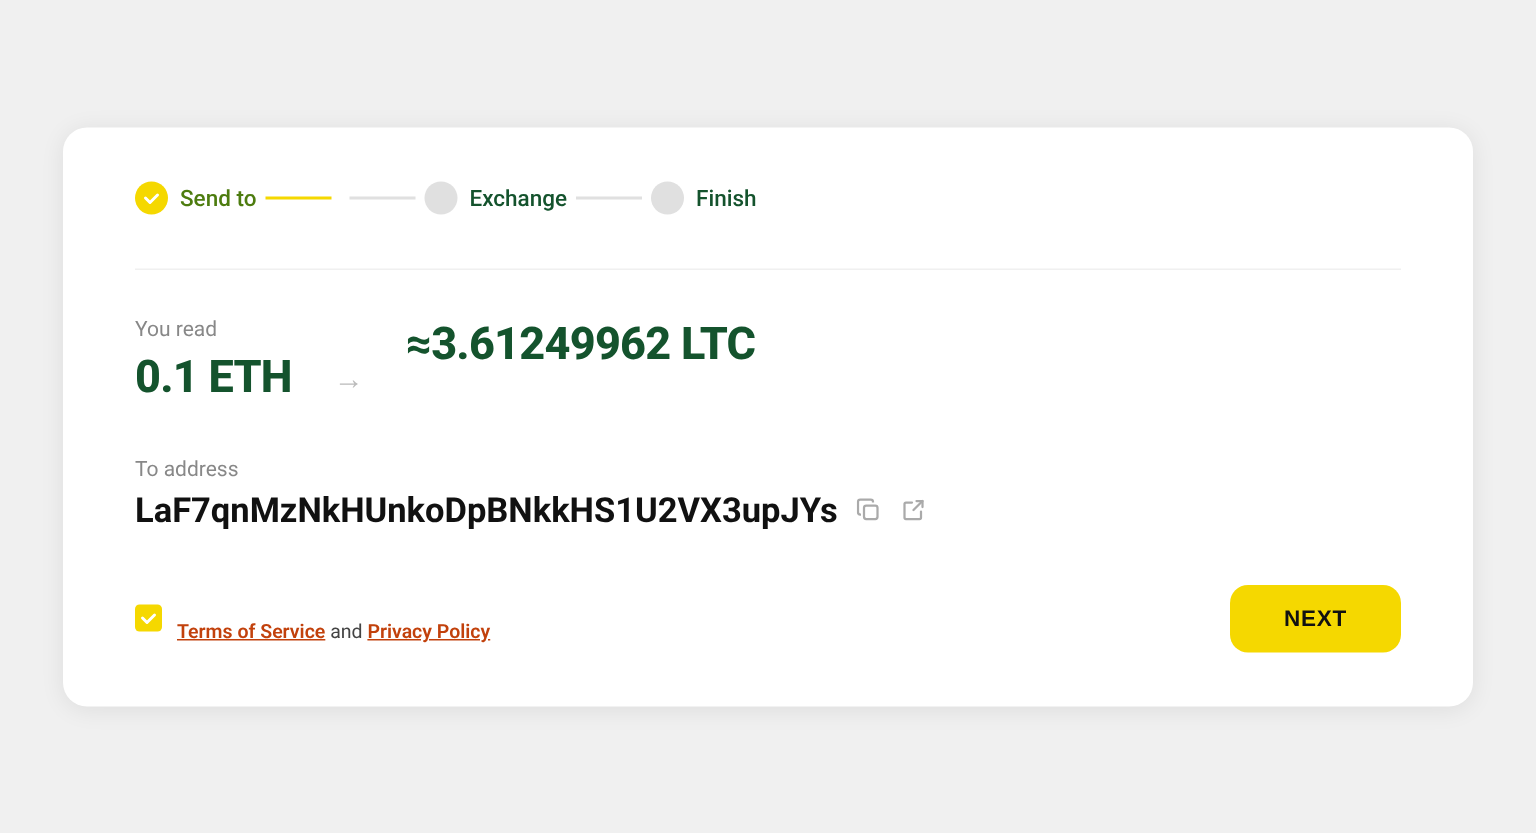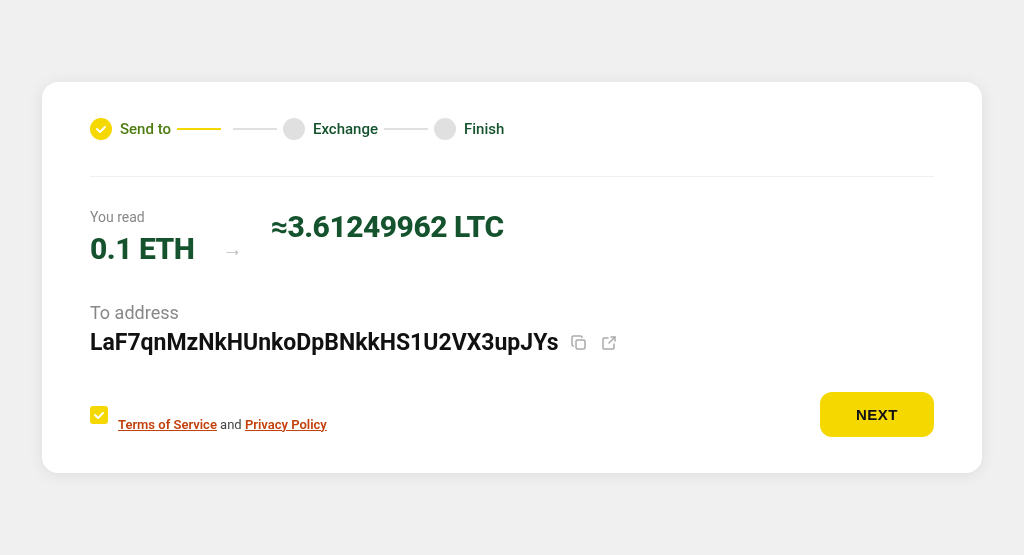--- a/index.html
+++ b/index.html
@@ -113,21 +113,21 @@
       color: #bbb;
       margin: 0 28px;
       margin-top: 28px;
     }
 
     
     .address-section {
       margin-bottom: 36px;
     }
     .address-label {
-      font-size: 18px;
+      font-size: 14px;
       color: #888;
       margin-bottom: 6px;
     }
     .address-row {
       display: flex;
       align-items: center;
       gap: 10px;
     }
     .address-value {
       font-size: 23px;

